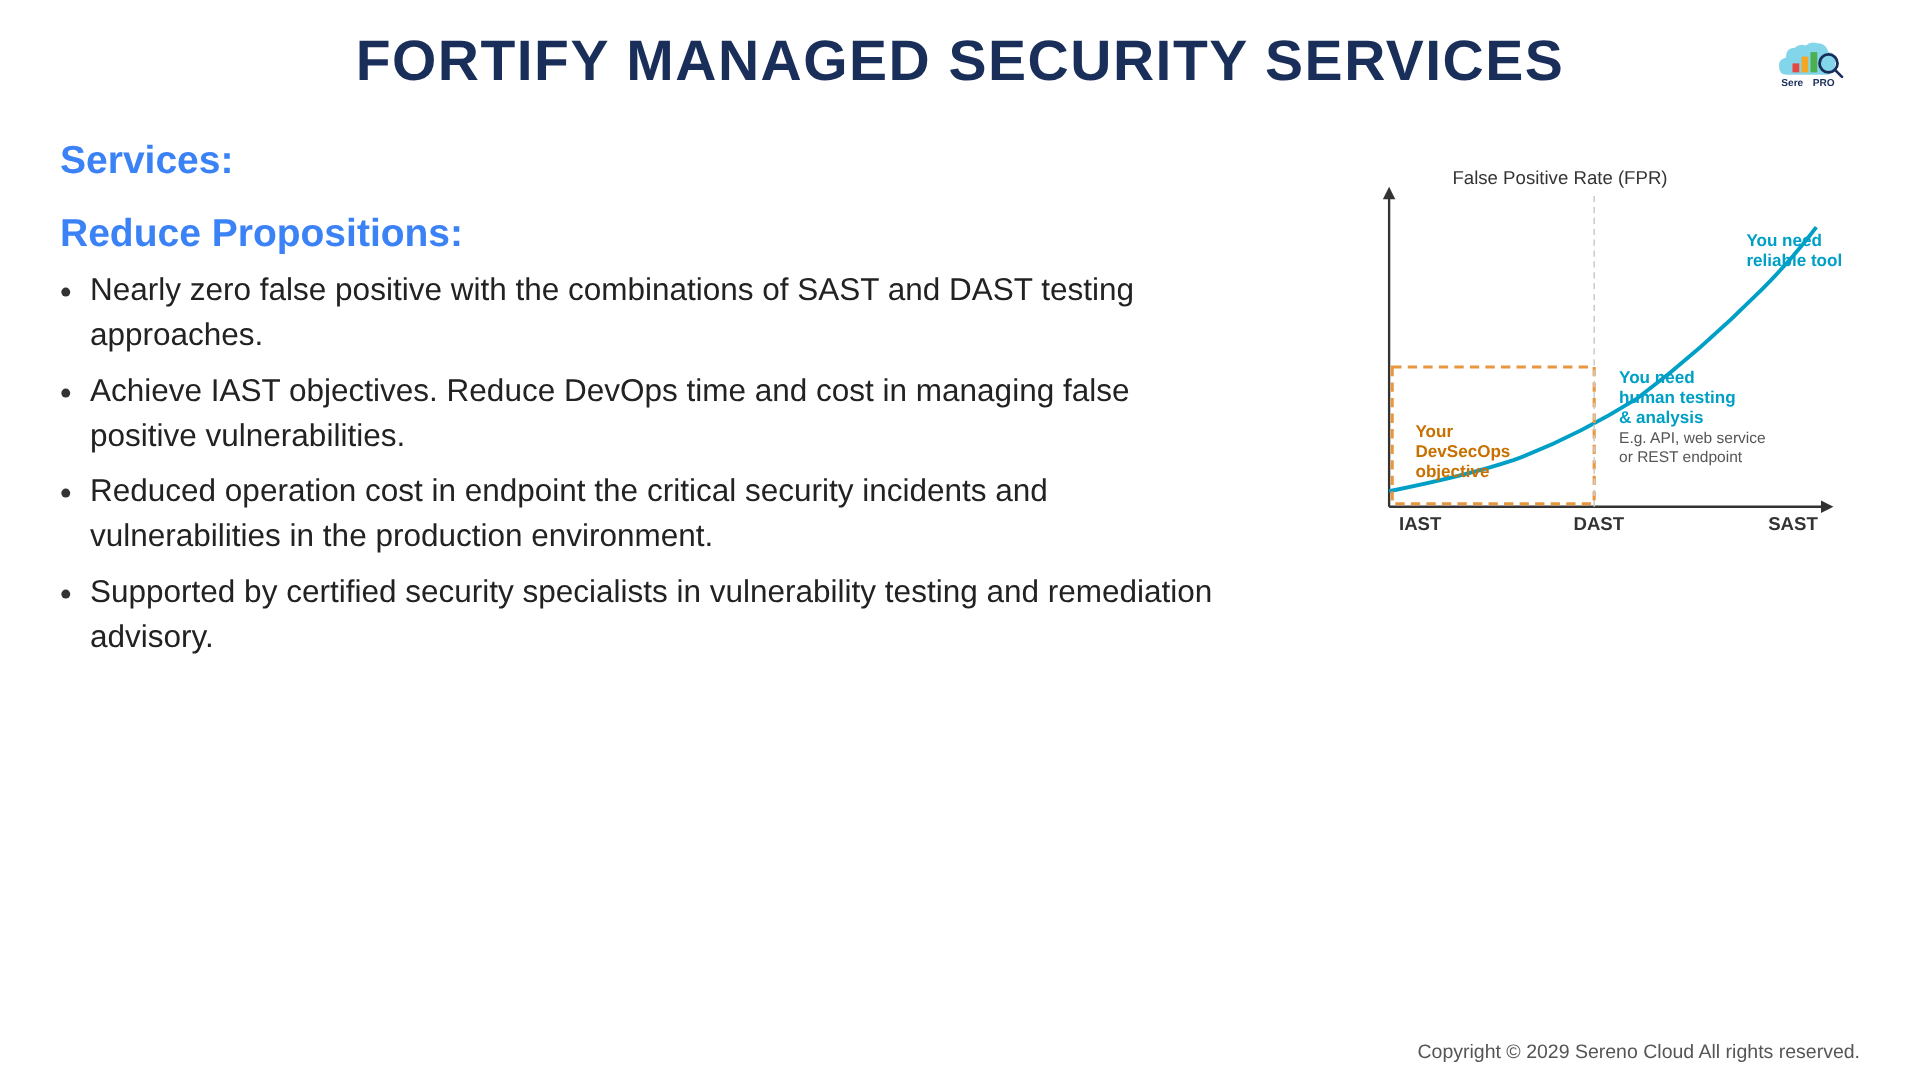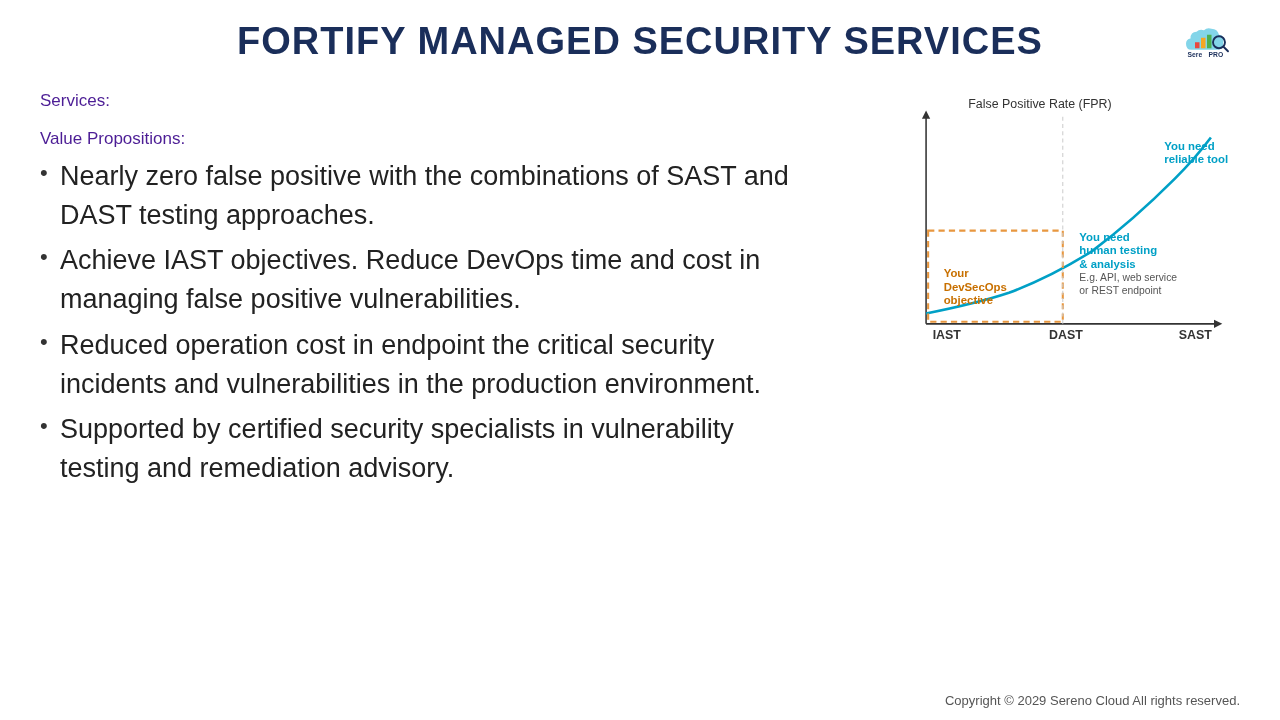--- a/index.html
+++ b/index.html
@@ -62,23 +62,23 @@
       padding-right: 10px;
     }
 
     .right-panel {
       width: 400px;
       flex-shrink: 0;
     }
 
     
     .section-title {
-      font-size: 17px;
-      font-weight: 400;
-      color: #4c1d95;
+      font-size: 26px;
+      font-weight: 700;
+      color: #3b82f6;
       margin-bottom: 8px;
     }
 
     .bullet-list {
       list-style: none;
       margin-bottom: 20px;
     }
 
     .bullet-list li {
       font-size: 22px;
@@ -91,31 +91,31 @@
 
     .bullet-list li::before {
       content: '•';
       position: absolute;
       left: 0;
       color: #333;
       font-size: 22px;
     }
 
     .value-props-list li {
-      font-size: 27px;
+      font-size: 21px;
       line-height: 1.45;
       margin-bottom: 6px;
     }
 
     
     .chart-container {
       width: 100%;
       height: 290px;
       position: relative;
-      margin-top: 5px;
+      margin-top: 19px;
     }
 
     .chart-svg {
       width: 100%;
       height: 100%;
     }
 
     
     .footer {
       position: absolute;
@@ -153,21 +153,21 @@
 
   <div class="content">
 
     <div class="left-panel">
 
       <div class="section">
         <div class="section-title">Services:</div>
       </div>
 
       <div class="section" style="margin-top: 18px;">
-        <div class="section-title">Value Propositions:</div>
+        <div class="section-title">Reduce Propositions:</div>
         <ul class="bullet-list value-props-list">
           <li>Nearly zero false positive with the combinations of SAST and DAST testing approaches.</li>
           <li>Achieve IAST objectives. Reduce DevOps time and cost in managing false positive vulnerabilities.</li>
           <li>Reduced operation cost in endpoint the critical security incidents and vulnerabilities in the production environment.</li>
           <li>Supported by certified security specialists in vulnerability testing and remediation advisory.</li>
         </ul>
       </div>
     </div>
 
     <div class="right-panel">

